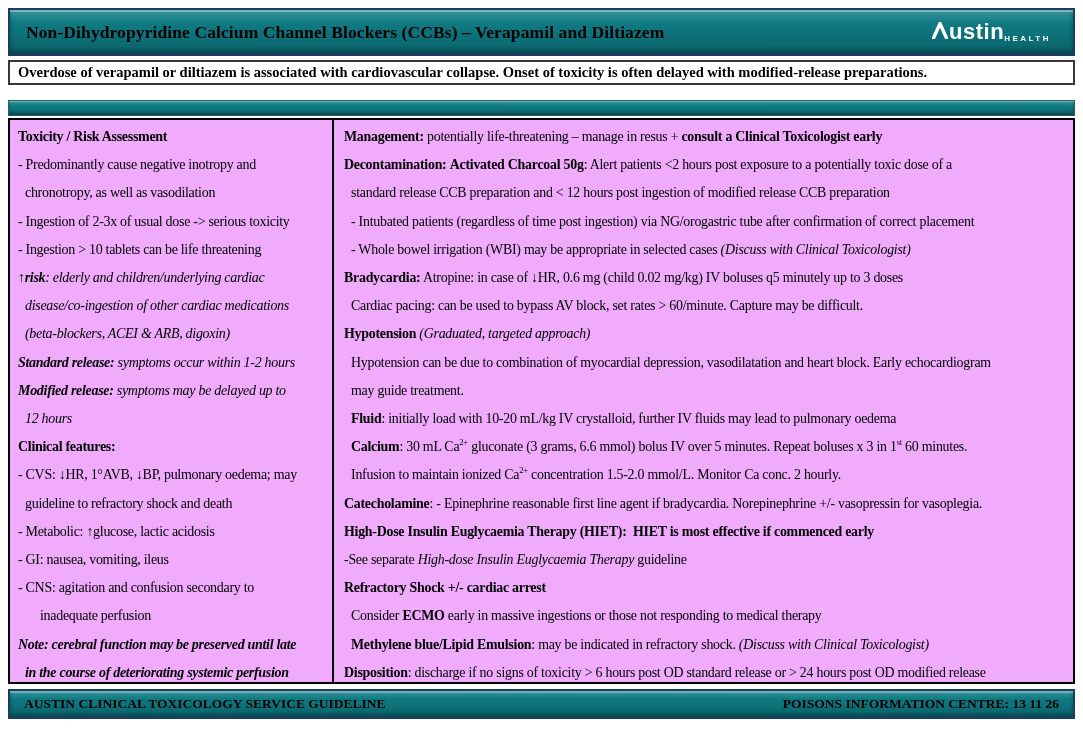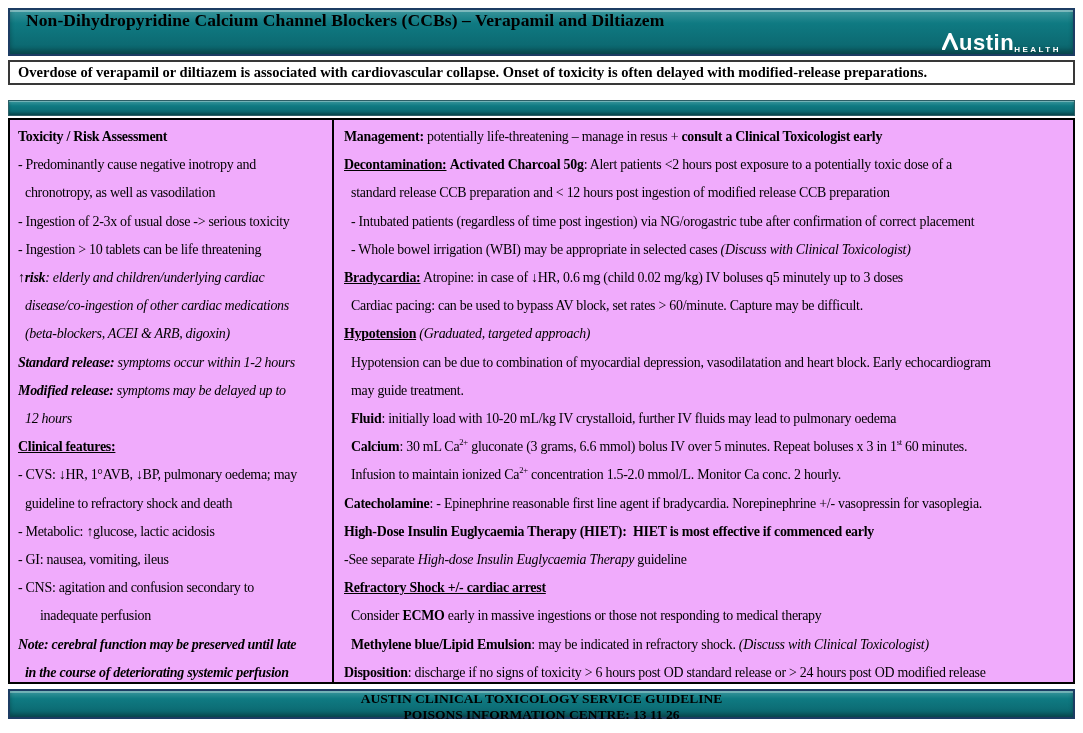--- a/index.html
+++ b/index.html
@@ -13,22 +13,22 @@
   body{background:#e8e8e8;font-family:"Liberation Serif", serif;}
   .page{
     width:1083px;height:733px;background:#fff;
     padding:8px 8px 0 8px;position:relative;overflow:hidden;
   }
   .banner{
     height:48px;
     background:linear-gradient(180deg,var(--teal-light) 0%, var(--teal) 30%, var(--teal-dark) 100%);
     border:2px solid var(--navy);
     box-shadow:inset 0 2px 0 rgba(255,255,255,.35), inset 0 -4px 5px rgba(0,0,0,.3);
-    display:flex;justify-content:space-between;
-    padding:0 12px 0 16px;margin-bottom:4px;
+    display:flex;align-items:center;justify-content:space-between;
+    padding:0 22px 0 16px;margin-bottom:4px;
   }
   .title{font-size:17.5px;font-weight:bold;color:#000;letter-spacing:.1px;}
   .logo{display:flex;flex-direction:row;align-items:flex-end;color:#fff;line-height:1;}
   .logo-main{font-family:"Liberation Sans", sans-serif;font-weight:bold;font-size:22px;display:flex;align-items:flex-end;letter-spacing:.5px;}
   .logo-a{display:inline-block;margin-right:1px;}
   .logo-sub{font-family:"Liberation Sans", sans-serif;font-weight:bold;font-size:8px;letter-spacing:2.5px;margin-top:10px;}
   .alert{
     border:2px solid #383838;height:25px;display:flex;align-items:center;
     padding:0 8px;font-weight:bold;font-size:14.5px;margin-bottom:15px;color:#000;
     white-space:nowrap;overflow:hidden;
@@ -48,29 +48,29 @@
   .col-right{flex:1;padding:3px 6px 0 10px;overflow:hidden;}
   .line{
     font-size:14px;line-height:28.2px;letter-spacing:-0.3px;
     white-space:pre;overflow:hidden;color:#000;
   }
   .col-right .line{font-size:13.9px;letter-spacing:-0.25px;}
   .ind1{padding-left:7px;}
   .ind2{padding-left:22px;}
   .b{font-weight:bold;}
   .i{font-style:italic;}
-  .u{text-decoration:underline;}
+  .u{}
   sup{font-size:.62em;vertical-align:super;line-height:0;}
   .footer{
     margin-top:5px;height:30px;
     background:linear-gradient(180deg,var(--teal-light) 0%, var(--teal) 30%, var(--teal-dark) 100%);
     border:2px solid var(--navy);
     box-shadow:inset 0 2px 0 rgba(255,255,255,.3), inset 0 -3px 4px rgba(0,0,0,.3);
     display:flex;align-items:center;justify-content:space-between;
-    padding:0 14px;font-weight:bold;font-size:13.5px;color:#000;flex-direction:column;
+    padding:0 14px;font-weight:bold;font-size:13.5px;color:#000;
   }
   .version{
     margin-top:4px;text-align:right;padding-right:22px;
     font-weight:bold;font-size:13.5px;color:var(--version);
   }
 </style>
 </head>
 <body>
 
 <div class="page">

